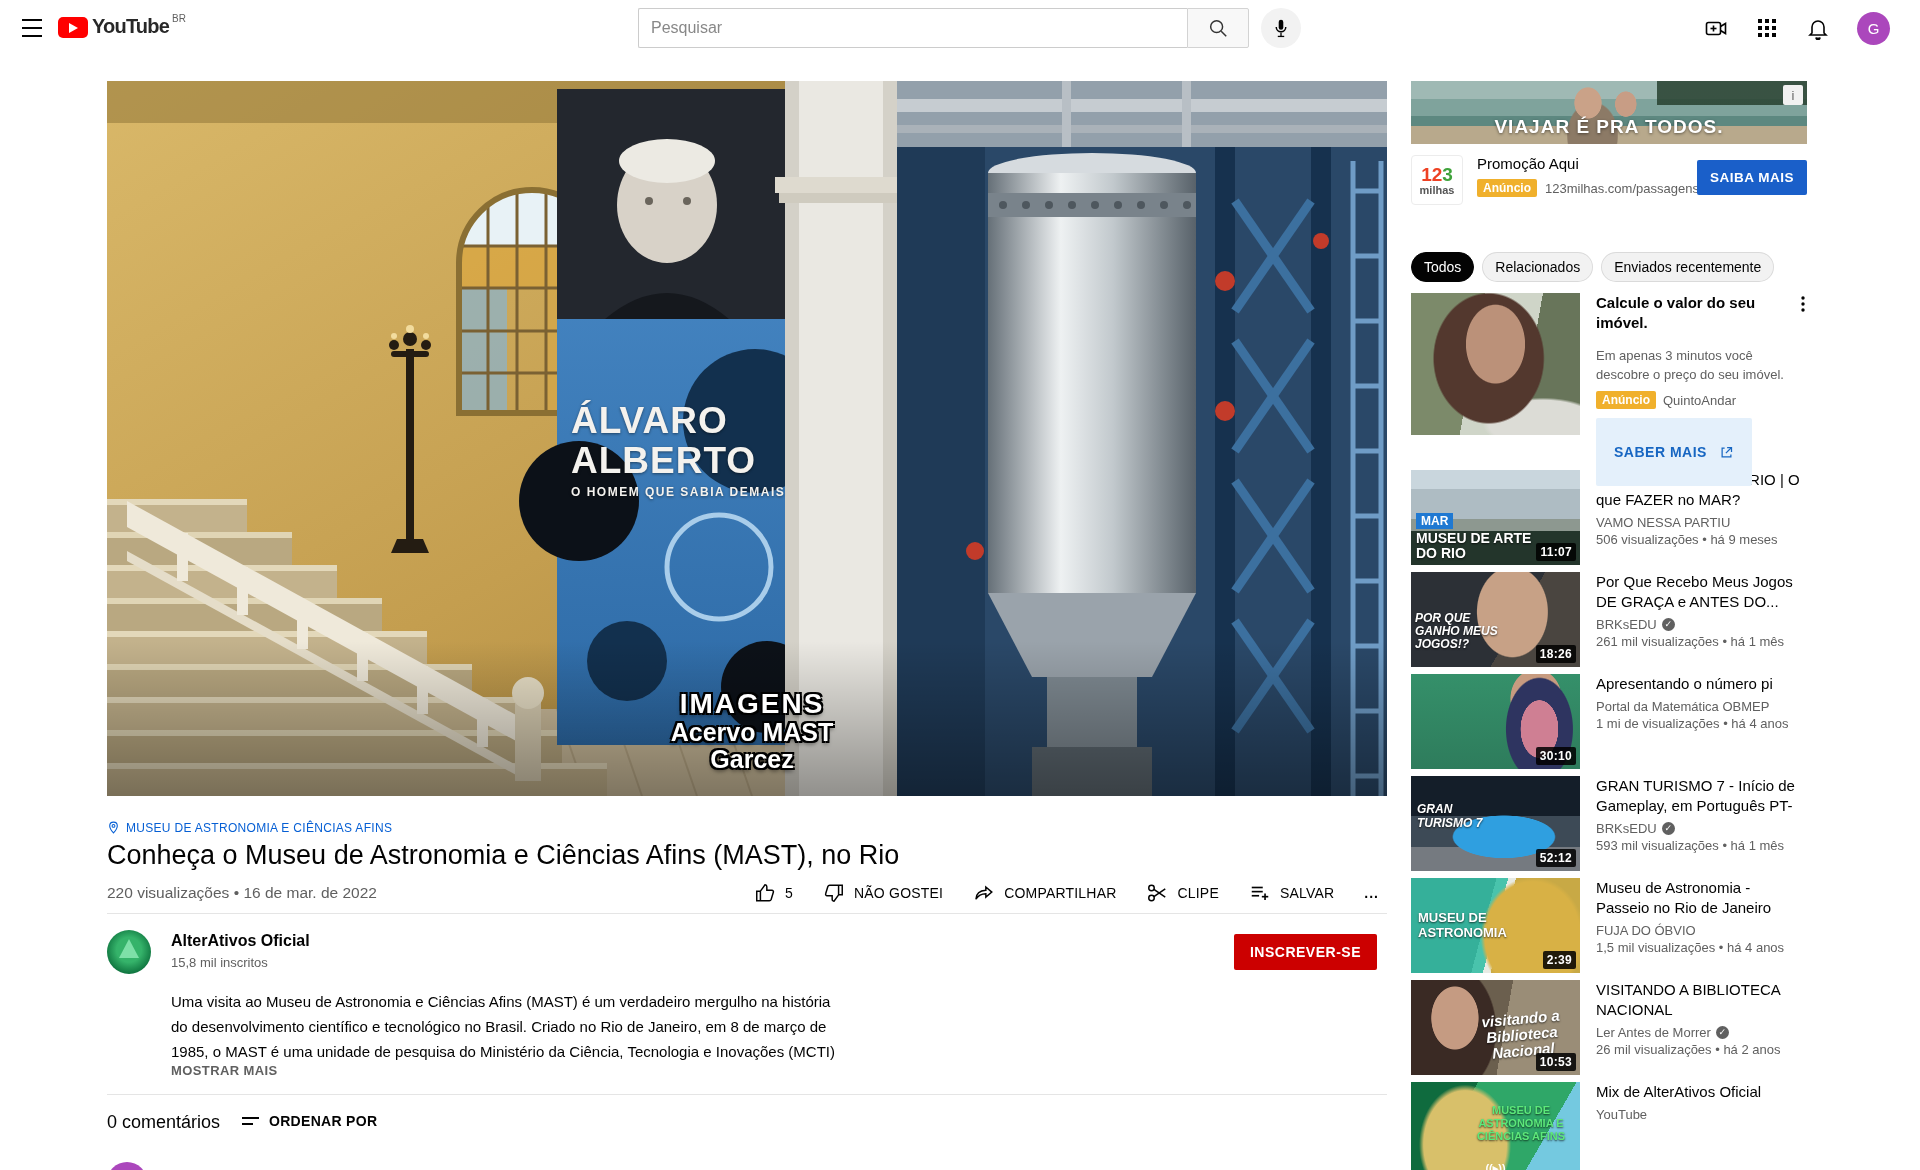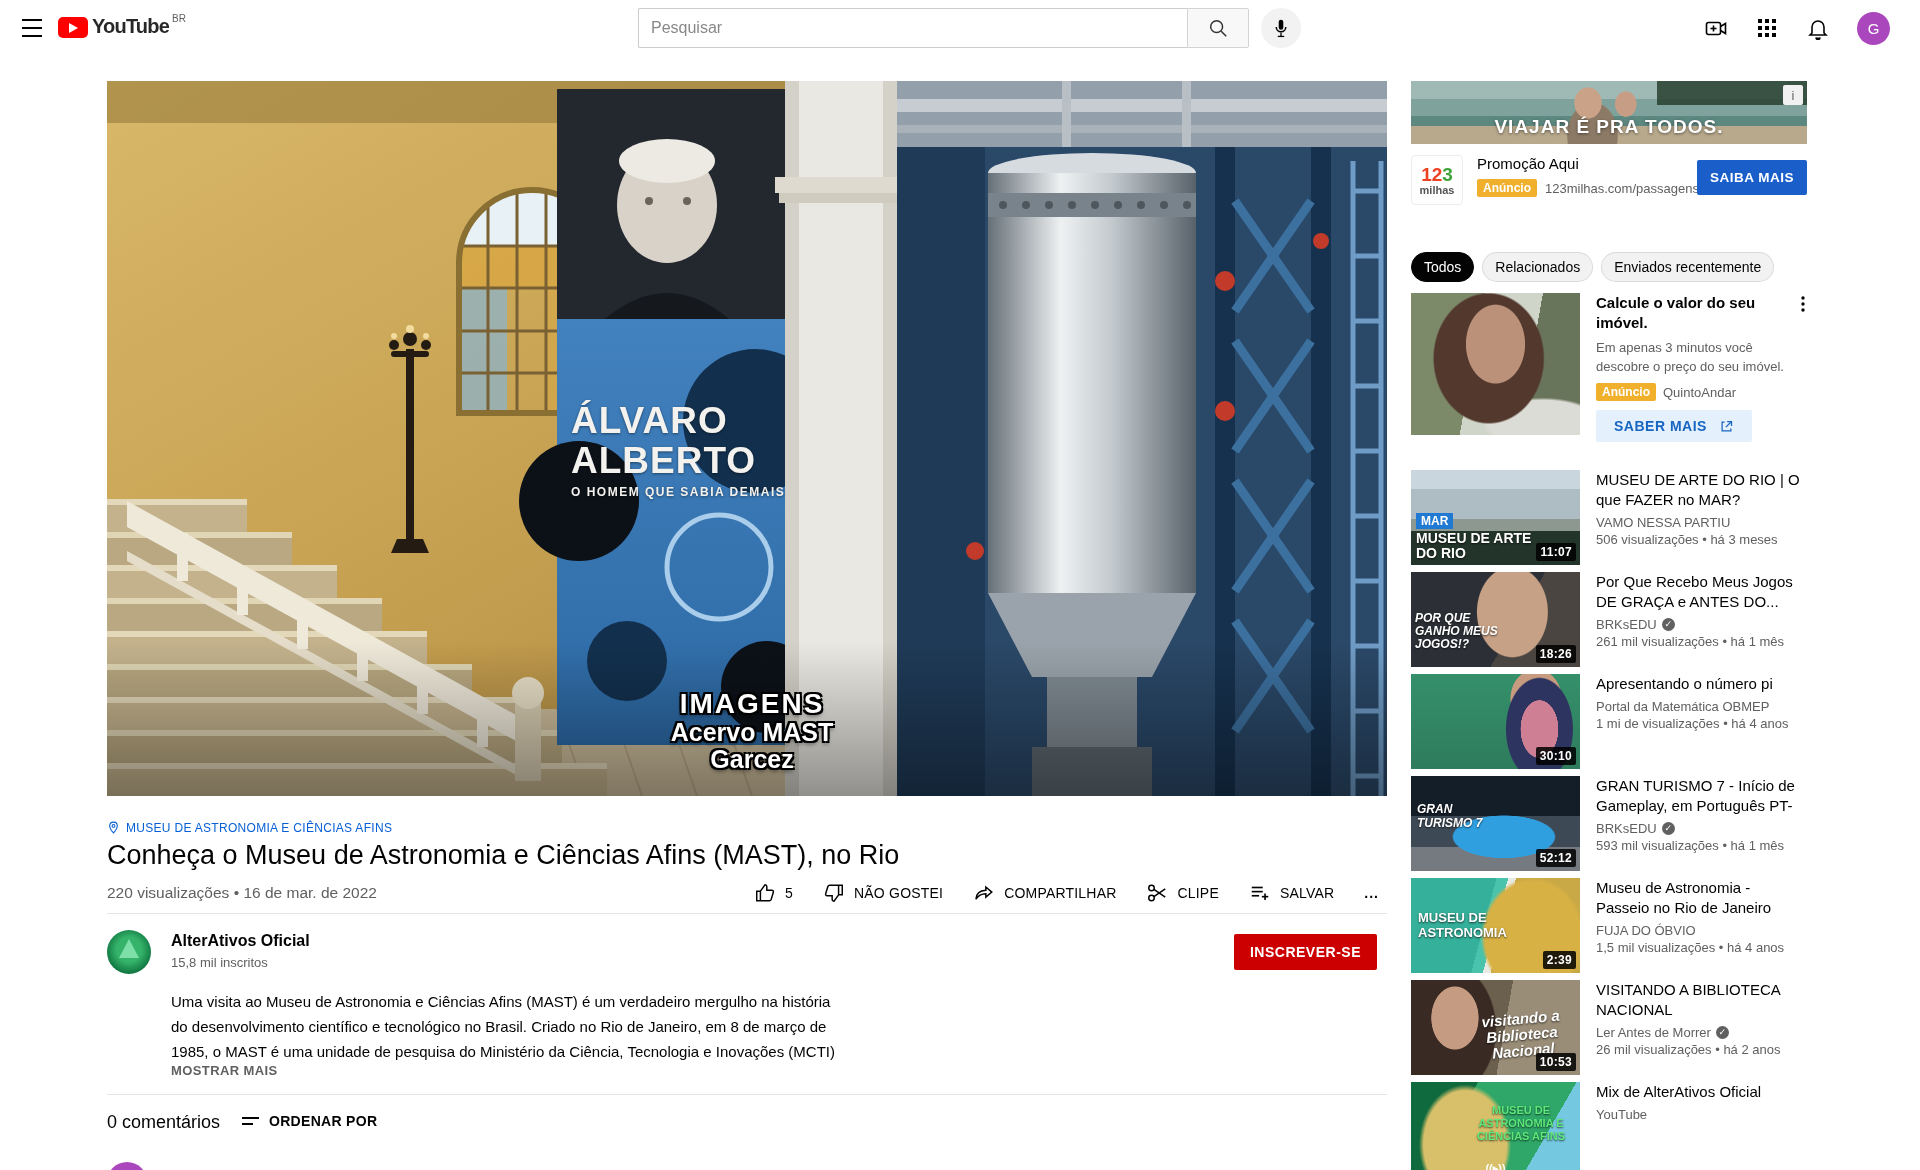--- a/index.html
+++ b/index.html
@@ -96,24 +96,24 @@
   .chip.active { background:#030303; border-color:#030303; color:#fff; }
 
   .ad-item { position:relative; margin-top:11px; height:142px; display:flex; cursor:pointer; }
   .ad-thumb { width:169px; height:142px; flex:none; position:relative; overflow:hidden;
     background:radial-gradient(30px 40px at 50% 36%, #bb9179 0 97%, transparent),
                radial-gradient(56px 66px at 46% 46%, #53382e 0 97%, transparent),
                radial-gradient(60px 26px at 78% 92%, #dcdcd6 0 90%, transparent),
                linear-gradient(100deg, #7c8a6a 0 38%, #cfd5c8 38% 68%, #68755a 68%); }
   .ad-item-text { margin-left:16px; position:relative; width:211px; }
   .ad-item-title { font-size:15px; font-weight:700; color:#030303; line-height:20px; width:196px; }
-  .ad-item-body { font-size:13px; color:#606060; line-height:19px; margin-top:5px; width:200px; }
+  .ad-item-body { font-size:13px; color:#606060; line-height:19px; margin-top:13px; width:200px; }
   .ad-item-sub { display:flex; align-items:center; gap:7px; margin-top:7px; }
   .ad-advertiser { font-size:13px; color:#606060; }
-  .cta-light { margin-top:9px; display:inline-flex; align-items:center; gap:12px; background:#e4f0fb; color:#1766c2; border:none; border-radius:2px; font-family:"Liberation Sans",sans-serif; font-size:14px; font-weight:700; letter-spacing:.5px; padding:8px 18px; cursor:pointer; }
+  .cta-light { margin-top:9px; display:inline-flex; align-items:center; gap:12px; background:#e4f0fb; color:#1766c2; border:none; border-radius:2px; font-family:"Liberation Sans",sans-serif; font-size:14px; font-weight:700; letter-spacing:.5px; padding:26px 18px; cursor:pointer; }
   .kebab { position:absolute; right:-6px; top:0; width:20px; height:22px; display:flex; align-items:center; justify-content:center; cursor:pointer; }
 
   .sv-list { margin-top:35px; }
   .sv-item { display:flex; height:95px; margin-bottom:7px; cursor:pointer; }
   .sv-thumb { width:169px; height:95px; flex:none; position:relative; overflow:hidden; background:#ddd; }
   .sv-text { margin-left:16px; width:211px; }
   .sv-title { font-size:15px; font-weight:500; line-height:20px; color:#030303; max-height:40px; overflow:hidden; }
   .sv-channel { display:flex; align-items:center; gap:5px; font-size:13px; color:#606060; margin-top:5px; }
   .verified { width:13px; height:13px; border-radius:50%; background:#606060; color:#fff; font-size:9px; line-height:13px; text-align:center; flex:none; }
   .sv-meta { font-size:13px; color:#606060; margin-top:2px; }
@@ -532,21 +532,21 @@
         <div class="sv-thumb ta0">
           <span class="thumb-badge">MAR</span>
           <span class="thumb-label">MUSEU DE ARTE DO RIO</span>
           <span class="duration">11:07</span>
         </div>
         <div class="sv-text">
           <div class="sv-title">MUSEU DE ARTE DO RIO | O que FAZER no MAR? EXPOSIÇÕES,...</div>
           <div class="sv-channel">
               <span>VAMO NESSA PARTIU</span>
             </div>
-          <div class="sv-meta">506 visualizações • há 3 meses</div>
+          <div class="sv-meta">506 visualizações • há 9 meses</div>
         </div>
       </div>
 
       <div class="sv-item">
         <div class="sv-thumb ta1">
           <span class="thumb-label">POR QUE GANHO MEUS JOGOS!?</span>
           <span class="duration">18:26</span>
         </div>
         <div class="sv-text">
           <div class="sv-title">Por Que Recebo Meus Jogos DE GRAÇA e ANTES DO...</div>

